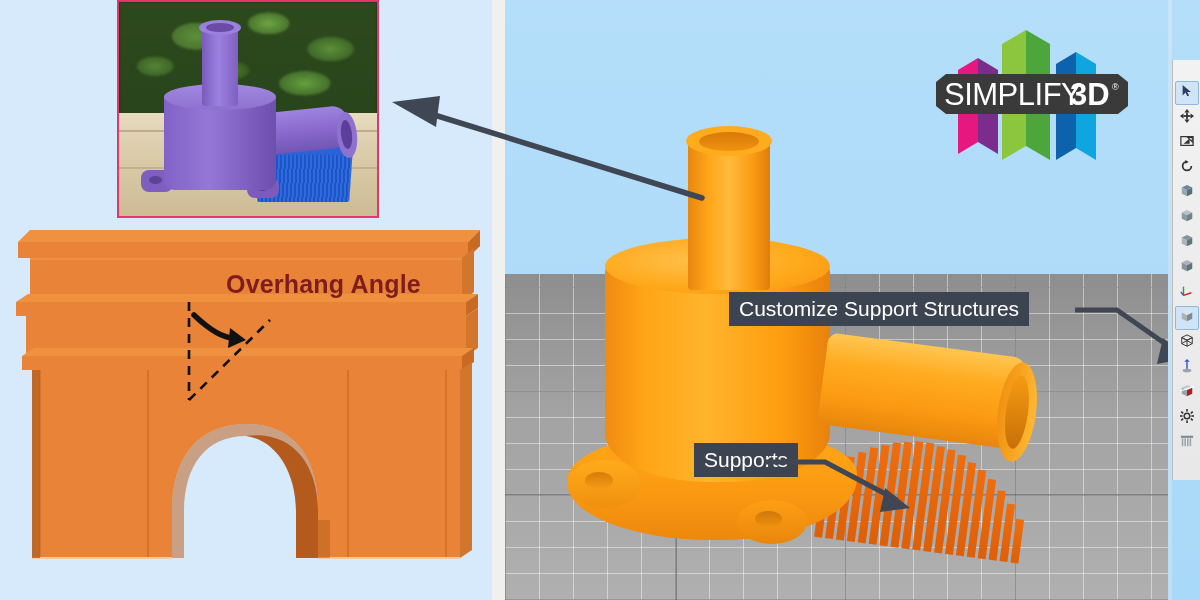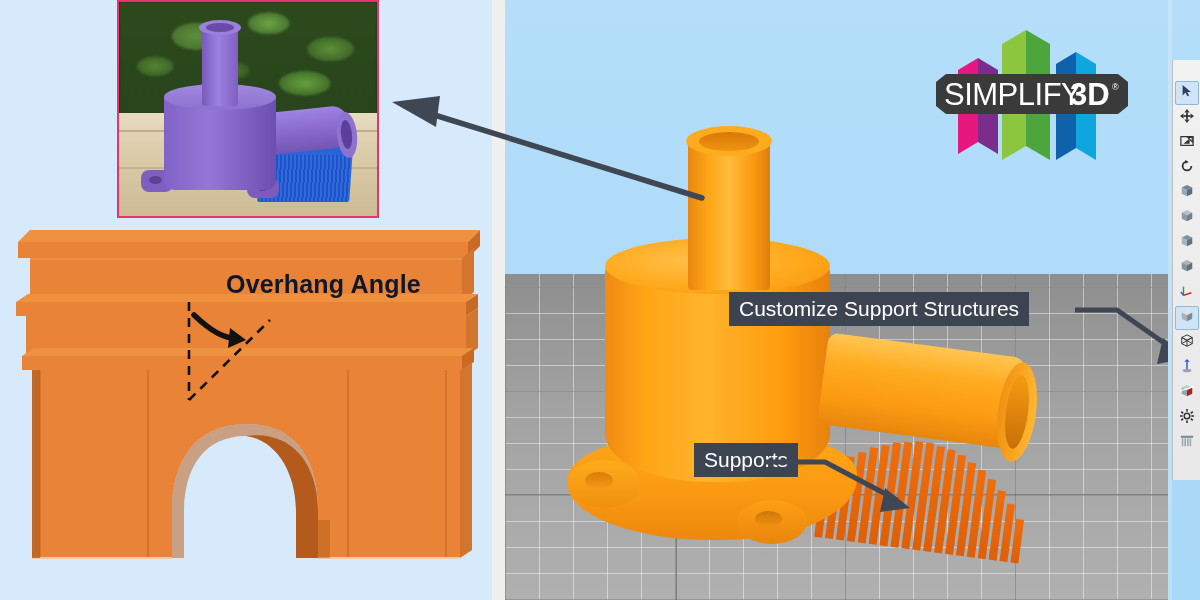--- a/index.html
+++ b/index.html
@@ -119,21 +119,21 @@
   .pp-blue-top{
     position:absolute; left:140px; top:144px; width:92px; height:9px;
     background:#2a63d8; transform:skewX(-4deg);
   }
 
   
   .arch-wrap{ position:absolute; left:0px; top:220px; width:492px; height:380px; }
   .arch-svg{ position:absolute; left:0; top:0; }
   .overhang-label{
     position:absolute; left:226px; top:270px;
-    font-size:25px; font-weight:700; color:#0f172a;
+    font-size:25px; font-weight:700; color:#7f1d1d;
     letter-spacing:.2px; white-space:nowrap;
   }
 
   
   .big-arrow{ position:absolute; left:0; top:0; width:1200px; height:600px; pointer-events:none; }
 
   
   .app-panel{
     position:absolute; left:505px; top:0; width:695px; height:600px;
     background:#addcf7;

